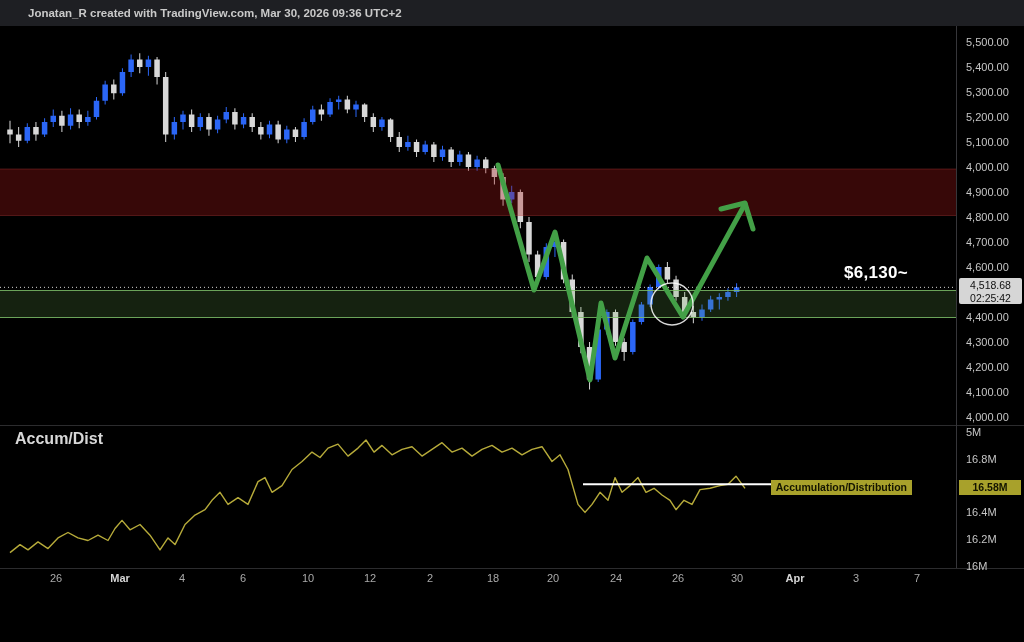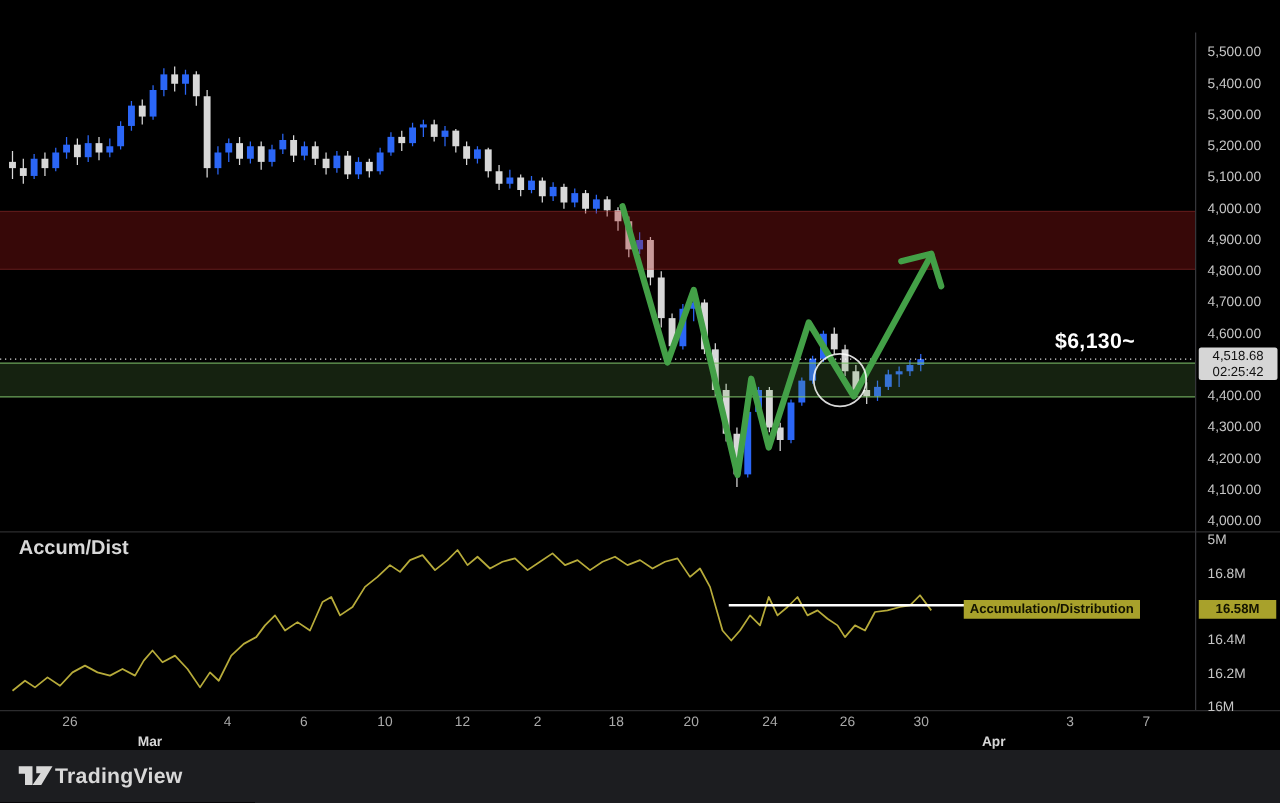--- a/index.html
+++ b/index.html
@@ -11,21 +11,21 @@
     line-height:26px; padding-left:28px; }
 
   #chart { position:absolute; left:0; top:26px; width:980px; height:574px; background:#000; }
   #price-svg, #ad-svg { position:absolute; left:0; top:0; }
 
   .sep-h { position:absolute; left:0; width:1024px; height:1px; background:#2c2c2e; }
   .sep-v { position:absolute; width:1px; background:#36363a; }
 
   .axis-label { position:absolute; left:966px; color:#c6c6c6; font-size:11px; white-space:nowrap; }
   .time-label { position:absolute; transform:translateX(-50%); color:#aaaaaa; font-size:11px; top:546px; }
-  .time-label.bold { color:#d6d6d6; font-weight:700;margin-top:16px; }
+  .time-label.bold { color:#d6d6d6; font-weight:700; }
 
   #price-badge { position:absolute; left:959px; top:252px; width:63px; height:26px;
     background:#d6d6d6; border-radius:2px; text-align:center; color:#101010;
     font-size:10.5px; line-height:12.5px; padding-top:1px; }
 
   #target-label { position:absolute; right:72px; top:237px; color:#ffffff;
     font-size:17px; font-weight:700; letter-spacing:0.3px; }
 
   #ad-title { position:absolute; left:15px; top:404px; color:#d8d8d8; font-size:16px; font-weight:700; }
 
@@ -40,20 +40,23 @@
     background:#1c1d20; }
   #footer-brand { position:absolute; left:44px; top:11px; color:#d8d8d8;
     font-size:17px; font-weight:700; letter-spacing:0.2px; }
   #footer-logo { position:absolute; left:14px; top:11px; }
 </style>
 </head>
 <body>
 
 <div id="app">
 
+  <div id="header">
+    <span>Jonatan_R created with TradingView.com, Mar 30, 2026 09:36 UTC+2</span>
+  </div>
 
   <div id="chart">
     <svg id="price-svg" width="956" height="399">
         <line x1="10" y1="94.75" x2="10" y2="117.25" stroke="#d8d8d8" stroke-width="1"></line>
         <rect x="7.25" y="103.5" width="5.5" height="5" fill="#d8d8d8"></rect>
         <line x1="18.65" y1="101" x2="18.65" y2="121" stroke="#d8d8d8" stroke-width="1"></line>
         <rect x="15.899999999999999" y="108.5" width="5.5" height="6.25" fill="#d8d8d8"></rect>
         <line x1="27.3" y1="97.25" x2="27.3" y2="117.25" stroke="#2b66f6" stroke-width="1"></line>
         <rect x="24.55" y="101" width="5.5" height="13.75" fill="#2b66f6"></rect>
         <line x1="35.95" y1="96" x2="35.95" y2="114.75" stroke="#d8d8d8" stroke-width="1"></line>
@@ -287,21 +290,14 @@
     <div id="price-badge">
       <div>4,518.68</div>
       <div>02:25:42</div>
     </div>
 
     <div id="ad-title">Accum/Dist</div>
     <div id="ad-badge-label">Accumulation/Distribution</div>
     <div id="ad-badge-value">16.58M</div>
   </div>
 
-  <div id="footer">
-    <svg id="footer-logo" width="30" height="20" viewBox="0 0 30 20">
-      <path d="M1 2 h11 v15 h-6 v-9 h-5 z" fill="#d8d8d8"></path>
-      <path d="M15 2 h13 l-9 15 h-7 l6.5 -9.5 h-3.5 z" fill="#d8d8d8"></path>
-    </svg>
-    <div id="footer-brand">TradingView</div>
-  </div>
 
 </div>
 
 </body></html>

